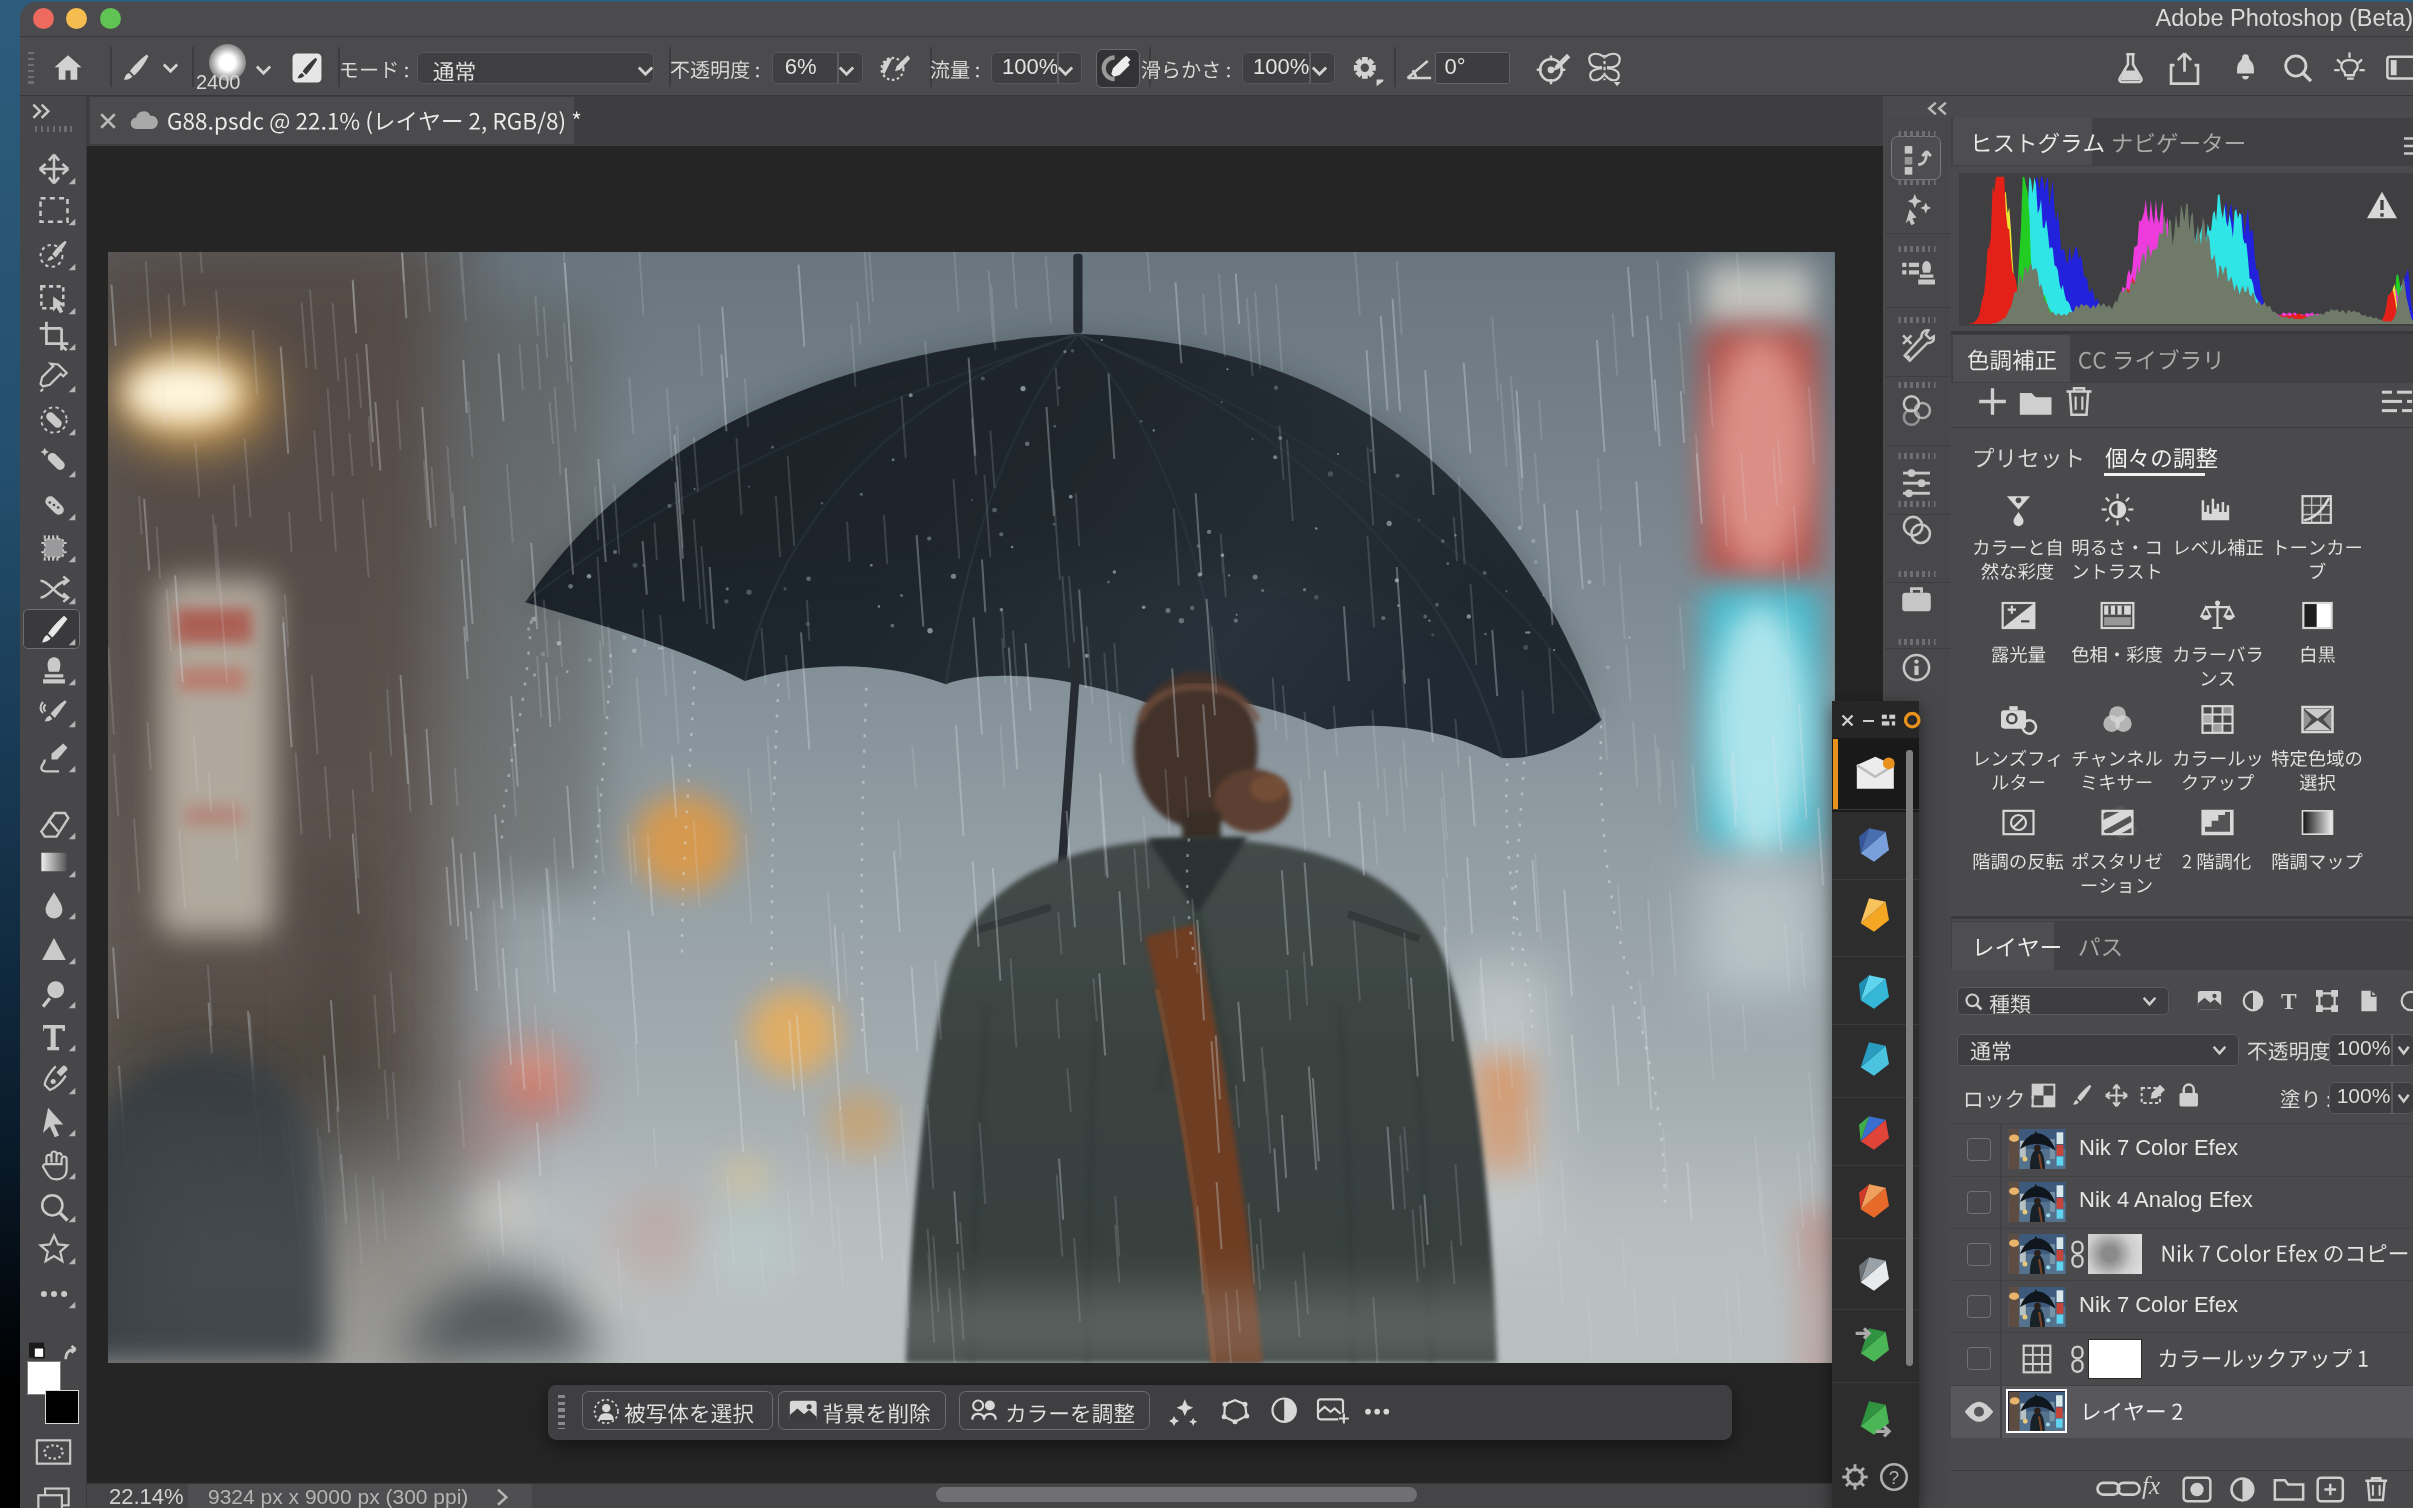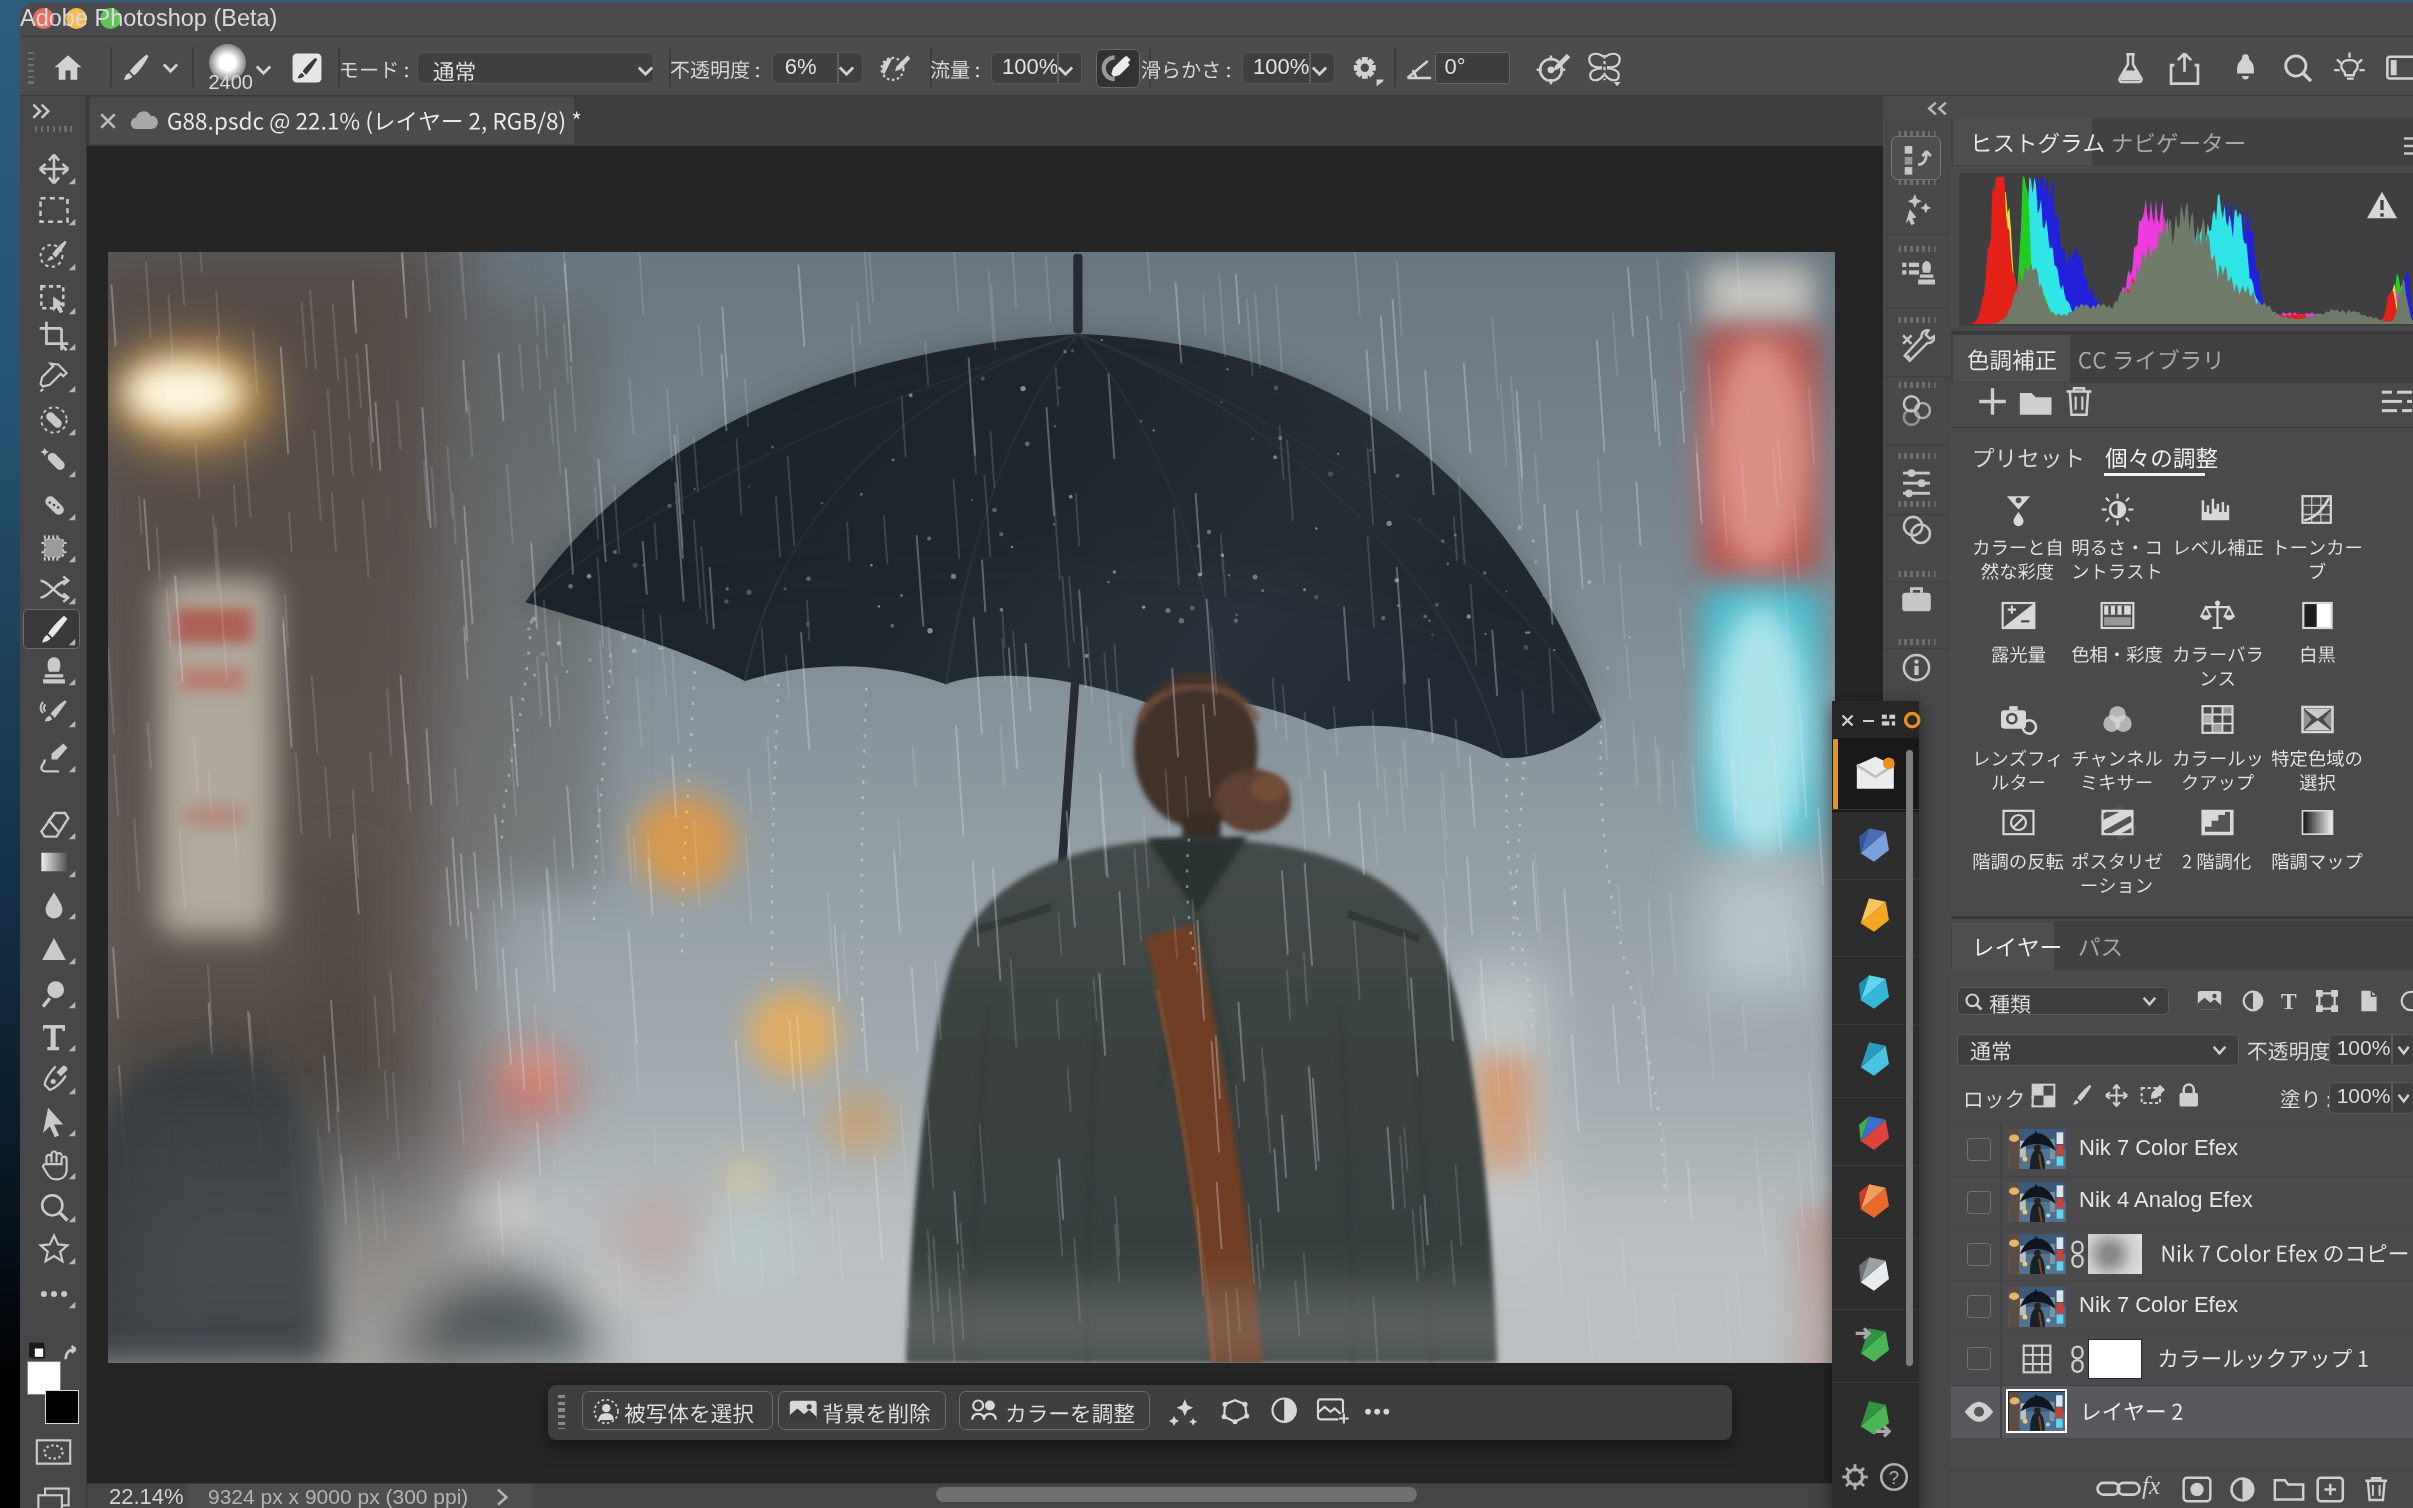--- a/index.html
+++ b/index.html
@@ -157,37 +157,37 @@
       <path id="c9732" d="M14 -80H86V-74H14ZM20 -60H40V-56H20ZM18 -51H40V-47H18ZM59 -51H81V-47H59ZM56 0H84V5H56ZM28 -16H44V-11H28ZM59 -60H80V-56H59ZM46 -78H53V-45H46ZM8 -69H92V-52H85V-64H15V-52H8ZM18 -37V-28H37V-37ZM12 -42H44V-23H12ZM53 -14H87V8H80V-9H60V8H53ZM59 -37Q63 -32 69 -28Q75 -24 82 -21Q89 -19 97 -17Q96 -16 95 -15Q94 -13 93 -12Q85 -14 78 -17Q70 -20 64 -25Q58 -29 54 -35ZM62 -46 68 -45Q65 -40 60 -35Q55 -30 48 -26Q48 -27 46 -28Q45 -29 44 -30Q51 -33 55 -37Q60 -42 62 -46ZM83 -41H84L85 -41L89 -39Q85 -32 78 -26Q72 -21 63 -17Q55 -13 47 -11Q47 -12 46 -14Q45 -15 44 -16Q49 -17 55 -20Q61 -22 66 -25Q72 -28 76 -32Q80 -36 83 -40ZM5 1Q11 1 17 0Q24 -1 32 -1Q39 -2 47 -3L47 3Q36 4 25 5Q14 6 6 7ZM62 -41H84V-36H58ZM25 -25H31V2L25 3ZM11 -19H17V2L11 3Z"></path>
       <path id="c985e" d="M5 -28H48V-22H5ZM5 -66H47V-60H5ZM40 -82 46 -80Q45 -77 43 -73Q41 -70 39 -68L34 -70Q36 -72 37 -76Q39 -79 40 -82ZM23 -83H30V-39H23ZM7 -80 12 -82Q14 -79 16 -76Q18 -72 18 -70L13 -68Q12 -70 11 -74Q9 -77 7 -80ZM23 -14 28 -18Q31 -16 34 -13Q38 -11 41 -8Q45 -6 47 -4L42 1Q40 -1 37 -3Q33 -6 30 -9Q26 -12 23 -14ZM29 -59Q31 -58 33 -57Q36 -55 39 -53Q42 -51 44 -49Q47 -48 48 -47L44 -41Q43 -43 40 -45Q38 -47 35 -49Q32 -51 30 -53Q27 -54 25 -55ZM22 -63 27 -61Q25 -57 22 -53Q19 -48 15 -45Q12 -41 8 -39Q7 -40 6 -42Q5 -43 4 -44Q7 -46 11 -49Q14 -52 17 -56Q20 -59 22 -63ZM48 -79H95V-73H48ZM58 -42V-33H85V-42ZM58 -27V-17H85V-27ZM58 -57V-48H85V-57ZM51 -63H92V-11H51ZM68 -76 76 -75Q75 -71 73 -66Q72 -62 70 -59L64 -60Q65 -63 65 -65Q66 -68 67 -71Q67 -74 68 -76ZM61 -9 67 -6Q65 -3 61 -0Q58 2 54 4Q50 6 46 8Q45 7 44 5Q42 4 41 3Q45 2 48 -1Q52 -3 55 -5Q59 -7 61 -9ZM75 -5 81 -9Q84 -7 87 -5Q90 -3 93 -0Q96 2 98 4L92 8Q90 6 87 4Q85 2 81 -1Q78 -3 75 -5ZM23 -37H30V-26Q30 -22 29 -18Q28 -13 26 -9Q24 -5 19 -1Q15 3 8 6Q7 5 6 4Q6 3 5 2Q4 1 3 1Q10 -2 14 -6Q18 -9 20 -12Q22 -16 22 -20Q23 -23 23 -26Z"></path>
       <path id="c9ed2" d="M24 -59V-49H77V-59ZM24 -75V-65H77V-75ZM16 -81H84V-43H16ZM14 -36H87V-30H14ZM6 -21H95V-15H6ZM46 -78H53V-17H46ZM34 -9 41 -10Q42 -6 43 -1Q43 3 43 7L36 7Q36 4 36 -0Q35 -5 34 -9ZM55 -9 62 -10Q63 -6 65 -2Q67 3 67 6L60 7Q59 4 58 -0Q56 -5 55 -9ZM75 -9 82 -12Q84 -9 87 -6Q89 -3 92 -0Q94 3 95 5L88 8Q87 6 85 3Q82 -0 80 -3Q77 -7 75 -9ZM17 -12 24 -10Q22 -5 19 0Q16 5 12 8L5 5Q9 2 12 -2Q15 -7 17 -12Z"></path>
     </defs>
   </svg>
 <div id="win">
 <div id="title">
 <div class="tl" style="left:12.6px;background:#ee6a5f"></div>
 <div class="tl" style="left:46px;background:#f5bd4f"></div>
 <div class="tl" style="left:80px;background:#61c354"></div>
-<div style="position:absolute;left:0;right:14px;top:3.4px;text-align:left;font-size:23.5px;color:#dadada">Adobe Photoshop (Beta)</div>
+<div style="position:absolute;left:0;right:0;top:3.4px;text-align:right;font-size:23.5px;color:#dadada">Adobe Photoshop (Beta)</div>
 </div>
 <div id="opts">
       <div class="abs" style="left:8.4px;top:13.4px;width:5.9px;height:34px;background-image:repeating-linear-gradient(180deg,#707072 0 2.5px,transparent 2.5px 5.9px)"></div>
       <svg class="abs " style="left:32px;top:13.4px" width="32" height="32" viewBox="0 0 38 38">
         <path d="M19 4 L35 18 H30 V33 H22 V22 H16 V33 H8 V18 H3 Z" fill="#d2d2d2"></path>
       </svg>
       <div class="vsep" style="left:90px"></div>
       <svg class="abs " style="left:99px;top:13.4px" width="32" height="32" viewBox="0 0 38 38">
         <path d="M33 3 C26 8 16 18 13 23 L18 28 C24 23 31 13 35 5 Z M12 25 C8 26 7 30 6 33 C9 33 14 32 16 29 Z" fill="#d2d2d2"></path>
       </svg>
       <svg class="abs " style="left:142px;top:23.5px" width="17" height="11.7" viewBox="0 0 20 14">
         <path d="M2 3 L10 11 L18 3" stroke="#d2d2d2" stroke-width="3.4" fill="none"></path>
       </svg>
       <div class="vsep" style="left:172px"></div>
       <div class="abs" style="left:189px;top:5px;width:37px;height:37px;border-radius:50%;background:radial-gradient(circle,#ffffff 0 30%,rgba(255,255,255,0.25) 75%,rgba(255,255,255,0) 100%)"></div>
-      <div class="abs" style="left:176px;top:32px;width:57px;text-align:right;font-size:20px;color:#d8d8d8">2400</div>
+      <div class="abs" style="left:176px;top:32px;width:57px;text-align:left;font-size:20px;color:#d8d8d8">2400</div>
       <svg class="abs " style="left:235px;top:25px" width="17" height="11.7" viewBox="0 0 20 14">
         <path d="M2 3 L10 11 L18 3" stroke="#d2d2d2" stroke-width="3.4" fill="none"></path>
       </svg>
       <svg class="abs " style="left:270px;top:12.6px" width="34" height="34" viewBox="0 0 40 40">
         <rect x="3" y="3" width="34" height="34" rx="5" fill="#e6e6e6"></rect>
         <path d="M30 8 C25 12 17 20 15 24 L19 28 C23 24 29 15 32 10 Z M14 26 C11 27 10 30 9 32 C12 32 15 31 17 29 Z" fill="#3a3a3c"></path>
       </svg>
       <div class="vsep" style="left:318px"></div>
       <svg class="jt abs" width="73" height="28" style="left:318px;top:18.4px" viewBox="0 0 87 33">
         <g transform="translate(1,24.0) scale(0.24)" fill="#d8d8d8">

